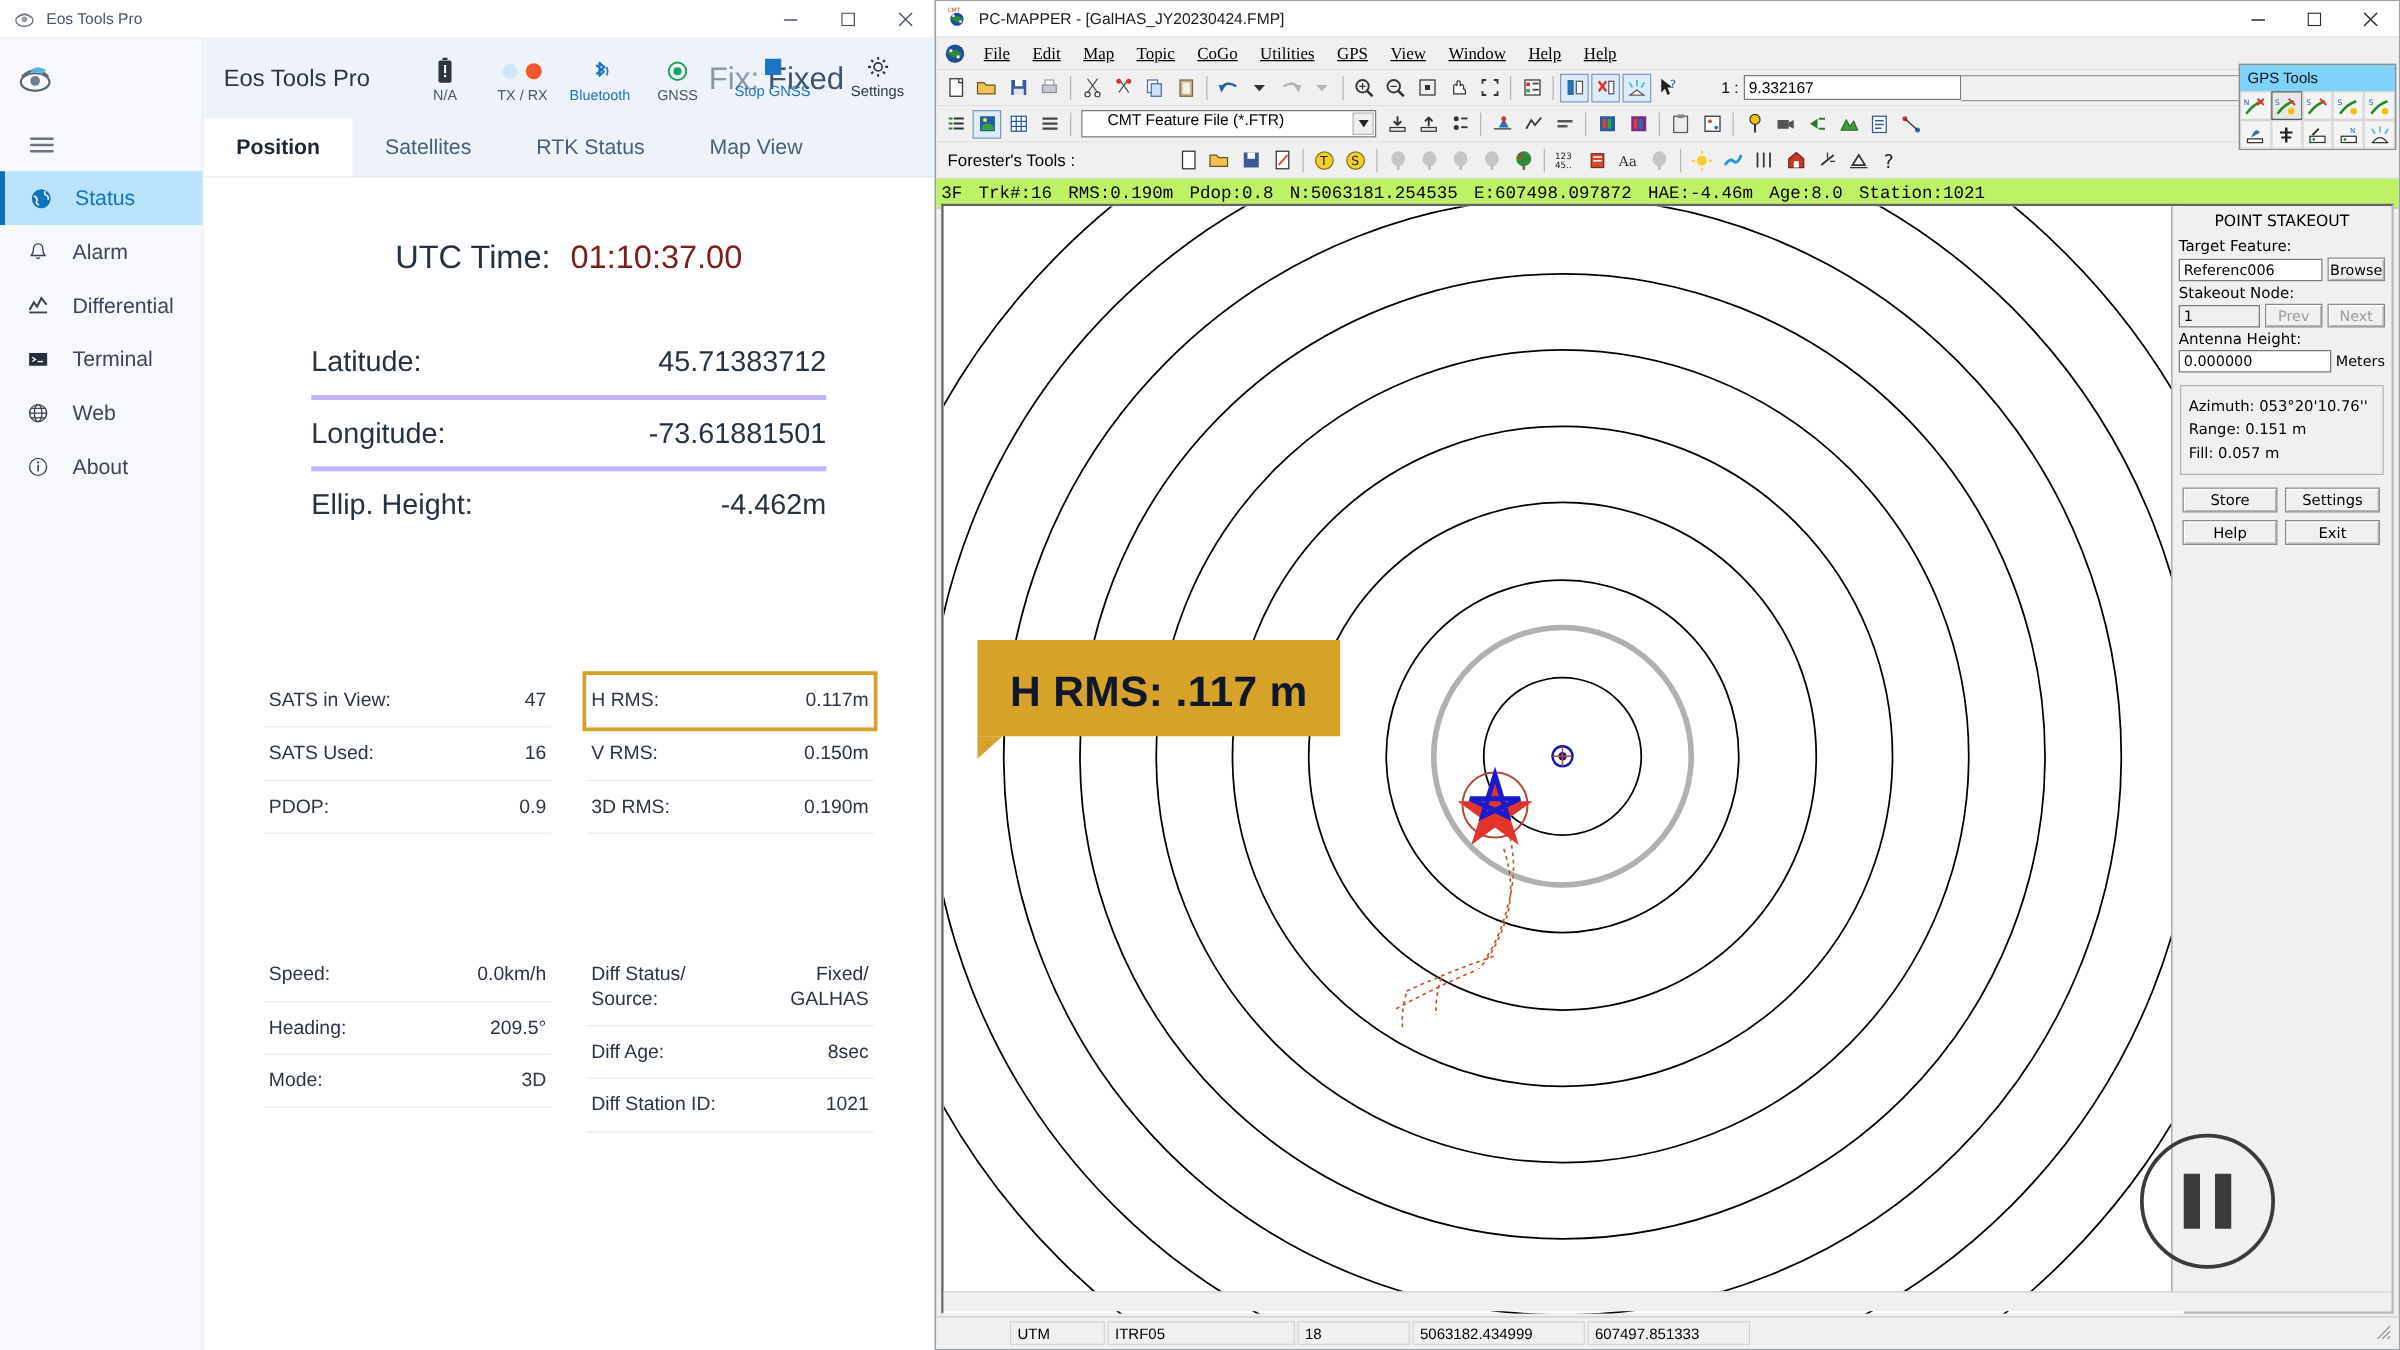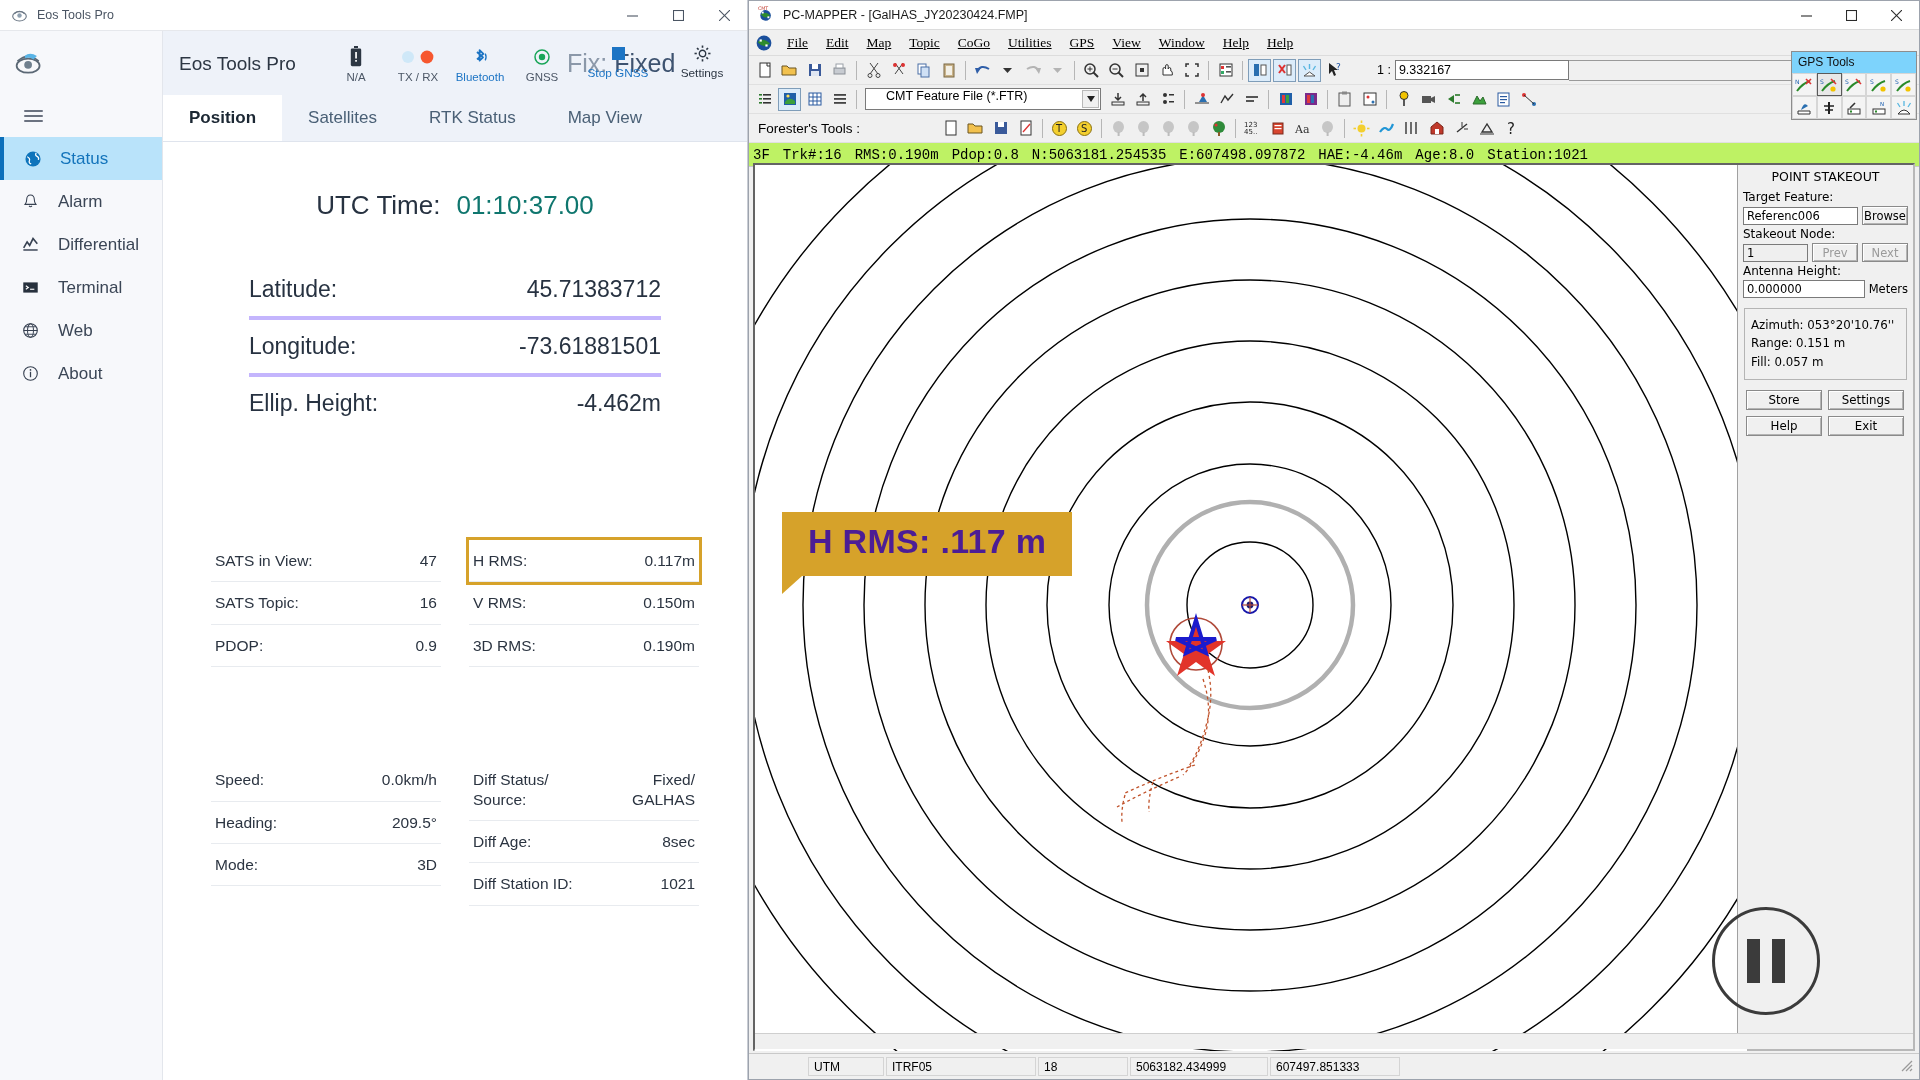--- a/index.html
+++ b/index.html
@@ -99,21 +99,21 @@
   .tab {
     padding: 0 26px; display: flex; align-items: center;
     font-size: 17px; color: #4a6076;
   }
   .tab.active { background: #ffffff; color: #1b2733; font-weight: bold; }
 
   #eos-content { position: absolute; top: 111px; left: 0; right: 0; bottom: 0; background: #fff; padding: 0 24px; }
 
   .utcrow { text-align: center; margin-top: 48px; font-size: 26px; }
   .utcrow .k { color: #273241; }
-  .utcrow .v { color: #0f766e; margin-left: 16px; }
+  .utcrow .v { color: #7f1d1d; margin-left: 16px; }
 
   .bigrows { margin-top: 42px; padding: 0 62px 0 62px; }
   .bigrow {
     display: flex; justify-content: space-between; align-items: baseline;
     font-size: 23px; color: #273241;
     padding: 13px 0 13px 0;
     border-bottom: 4px solid #c4b5fd;
   }
   .bigrow:last-child { border-bottom: none; }
   .bigrow .val { font-weight: normal; }
@@ -133,23 +133,23 @@
   .group-b { margin-top: 92px; }
 
   .hilite {
     outline: 3px solid #d6a22a;
     position: relative; z-index: 5; background: #fff;
   }
 
   
   #callout {
     position: absolute; left: 782px; top: 512px;
-    background: #d6a22a; color: #4c1d95;
+    background: #d6a22a; color: #0f172a;
     font-size: 34px; font-weight: bold;
-    padding: 10px 26px 15px 26px;
+    padding: 23px 26px 15px 26px;
     z-index: 40;
     letter-spacing: 0.3px;
     white-space: nowrap;
   }
   #callout::after {
     content: ""; position: absolute;
     left: 0px; bottom: -18px; width: 0; height: 0;
     border-left: 20px solid #d6a22a;
     border-bottom: 18px solid transparent;
   }
@@ -531,21 +531,21 @@
             </div>
           </div>
 
           <div class="twocol group-a">
             <div class="col">
               <div class="statrow">
                 <span class="lab">SATS in View:</span>
                 <span class="val">47</span>
               </div>
               <div class="statrow">
-                <span class="lab">SATS Topic:</span>
+                <span class="lab">SATS Used:</span>
                 <span class="val">16</span>
               </div>
               <div class="statrow">
                 <span class="lab">PDOP:</span>
                 <span class="val">0.9</span>
               </div>
             </div>
             <div class="col">
               <div class="statrow hilite">
                 <span class="lab">H RMS:</span>

